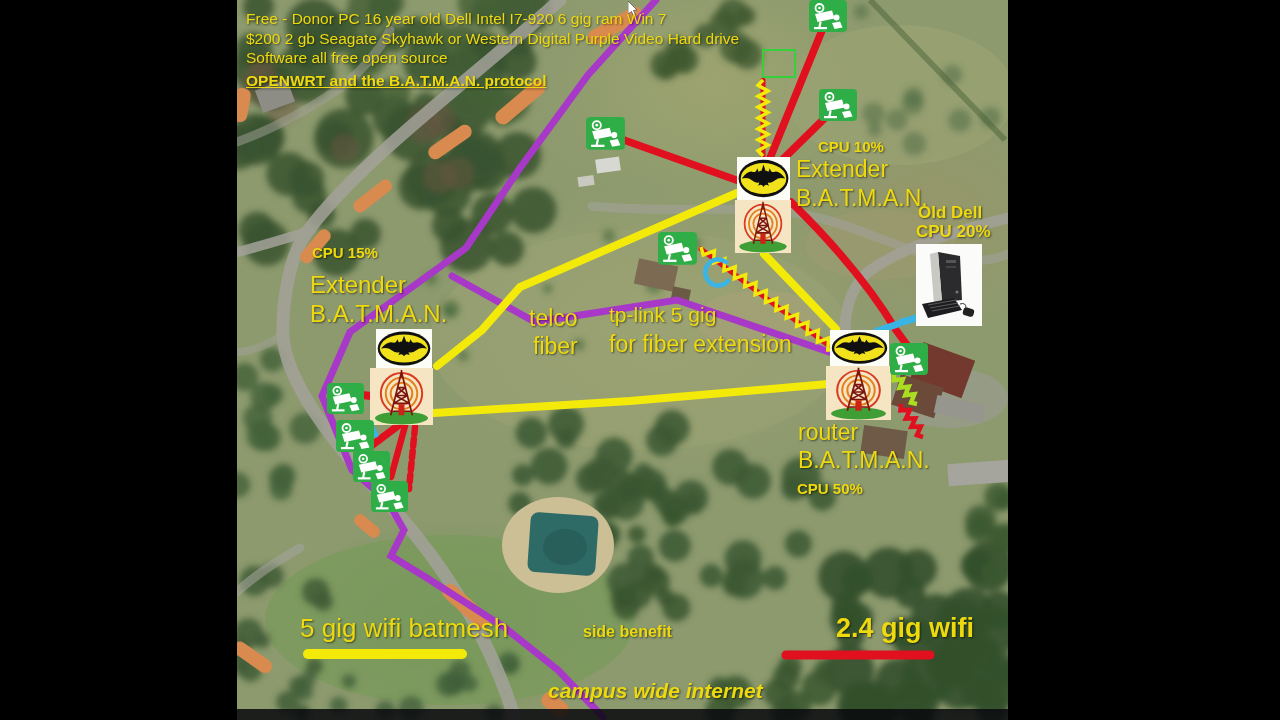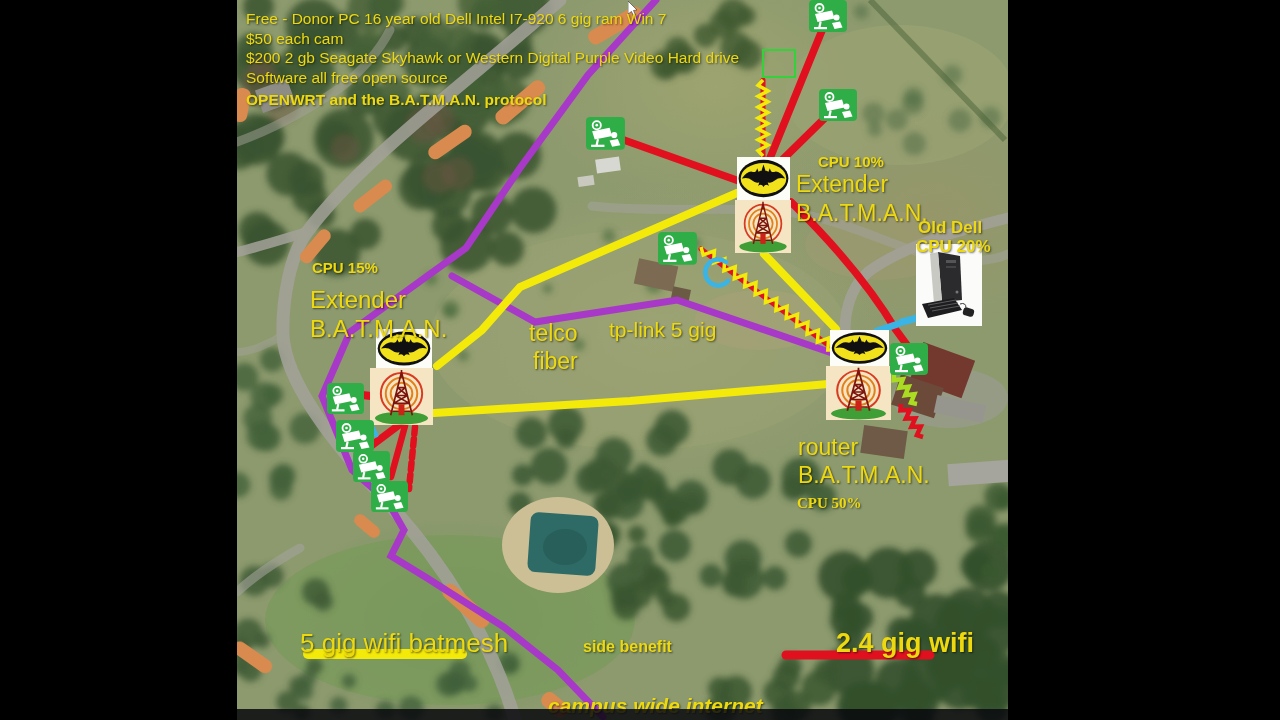--- a/index.html
+++ b/index.html
@@ -10,26 +10,26 @@
   #stage{position:relative;width:1280px;height:720px;overflow:hidden;background:#0c4a6e;
          font-family:"Liberation Sans",sans-serif;}
   #map-bg{position:absolute;left:237px;top:0;width:771px;height:720px;background-color:#8d9a6e;
     background-image:
       radial-gradient(ellipse 260px 180px at 62% 12%, rgba(158,164,112,.95), rgba(158,164,112,0) 70%),
       radial-gradient(ellipse 320px 210px at 55% 46%, rgba(163,165,116,.85), rgba(163,165,116,0) 70%),
       radial-gradient(ellipse 250px 150px at 28% 86%, rgba(112,146,86,.95), rgba(112,146,86,0) 70%),
       radial-gradient(ellipse 220px 170px at 90% 30%, rgba(152,150,104,.8), rgba(152,150,104,0) 70%);}
   svg.layer{position:absolute;left:0;top:0;width:1280px;height:720px;}
   .lbl{position:absolute;color:var(--yellow);white-space:nowrap;line-height:1.05;
-       text-shadow:1px 1px 2px rgba(0,0,0,.55);margin-top:15px;}
+       text-shadow:1px 1px 2px rgba(0,0,0,.55);}
   .bold{font-weight:bold;}
   #info-list{position:absolute;left:246px;top:10px;font-size:15.5px;color:var(--yellow);
        text-shadow:1px 1px 2px rgba(0,0,0,.5);}
   #info-list .info-line{height:19.6px;}
-  #protocol-note{margin-top:3px;font-weight:bold;}
+  #protocol-note{margin-top:3px;font-weight:bold;text-decoration:underline;}
   .icon{position:absolute;}
   .icon svg{display:block;width:100%;height:100%;}
   .camera-icon{position:absolute;}
   #green-box{position:absolute;left:762px;top:49px;width:34px;height:29px;border:2.5px solid #35d13a;box-sizing:border-box;}
   .bar{position:absolute;top:0;height:720px;background:#000;}
   #bar-left{left:0;width:237px;}
   #bar-right{left:1008px;width:272px;}
   #bottom-bar{position:absolute;left:237px;top:709px;width:771px;height:11px;background:rgba(8,8,14,.85);}
 </style>
 </head>
@@ -498,44 +498,44 @@
   <div id="green-box"></div>
 
   <div class="icon" style="left:628px;top:1px;width:10px;height:16px;">
     <svg viewBox="0 0 10 16">
         <polygon points="0,0 0,13 3.5,10.5 5.5,15 7.5,14 5.5,9.5 9,9" fill="#fff" stroke="#333" stroke-width="0.6"></polygon>
       </svg>
   </div>
 
   <div id="info-list">
     <div class="info-line">Free - Donor PC 16 year old Dell Intel I7-920 6 gig ram Win 7</div>
-      <div class="info-line">$50 each cam</div>
       <div class="info-line">$200 2 gb Seagate Skyhawk or Western Digital Purple Video Hard drive</div>
       <div class="info-line">Software all free open source</div>
       <div id="protocol-note">OPENWRT and the B.A.T.M.A.N. protocol</div>
   </div>
 
   <div class="lbl bold" style="left:818px;top:139px;font-size:15px;">CPU 10%</div>
   <div class="lbl" style="left:796px;top:157px;font-size:23px;">Extender</div>
   <div class="lbl" style="left:796px;top:186px;font-size:23px;">B.A.T.M.A.N.</div>
 
   <div class="lbl bold" style="left:312px;top:245px;font-size:15px;">CPU 15%</div>
   <div class="lbl" style="left:310px;top:272px;font-size:24px;">Extender</div>
   <div class="lbl" style="left:310px;top:301px;font-size:24px;">B.A.T.M.A.N.</div>
 
   <div class="lbl" style="left:798px;top:420px;font-size:23px;">router</div>
   <div class="lbl" style="left:798px;top:448px;font-size:23px;">B.A.T.M.A.N.</div>
-  <div class="lbl bold" style="left:797px;top:481px;font-size:15px;font-family:Liberation Serif, serif;">CPU 50%</div>
+  <div class="lbl bold" style="left:797px;top:481px;font-size:15px;">CPU 50%</div>
 
   <div class="lbl bold" style="left:918px;top:204px;font-size:17px;">Old Dell</div>
   <div class="lbl bold" style="left:916px;top:223px;font-size:17px;">CPU 20%</div>
 
   <div class="lbl" style="left:529px;top:306px;font-size:23px;">telco</div>
   <div class="lbl" style="left:533px;top:334px;font-size:23px;">fiber</div>
   <div class="lbl" style="left:609px;top:304px;font-size:21px;">tp-link 5 gig</div>
+  <div class="lbl" style="left:609px;top:332px;font-size:23px;">for fiber extension</div>
 
   <div class="lbl" style="left:300px;top:615px;font-size:26px;">5 gig wifi batmesh</div>
   <div class="lbl" style="left:836px;top:614px;font-size:27px;font-weight:600;">2.4 gig wifi</div>
 
   <div class="lbl bold" style="left:583px;top:624px;font-size:16px;">side benefit</div>
   <div class="lbl bold" style="left:548px;top:680px;font-size:21px;font-style:italic;">campus wide internet</div>
 
   <div class="camera-icon" style="left: 809px; top: 0px; width: 38px; height: 31px; position: absolute;">
   <svg viewBox="0 0 38 32" preserveAspectRatio="none">
     <rect width="38" height="32" rx="4" fill="#2fae47"></rect>

